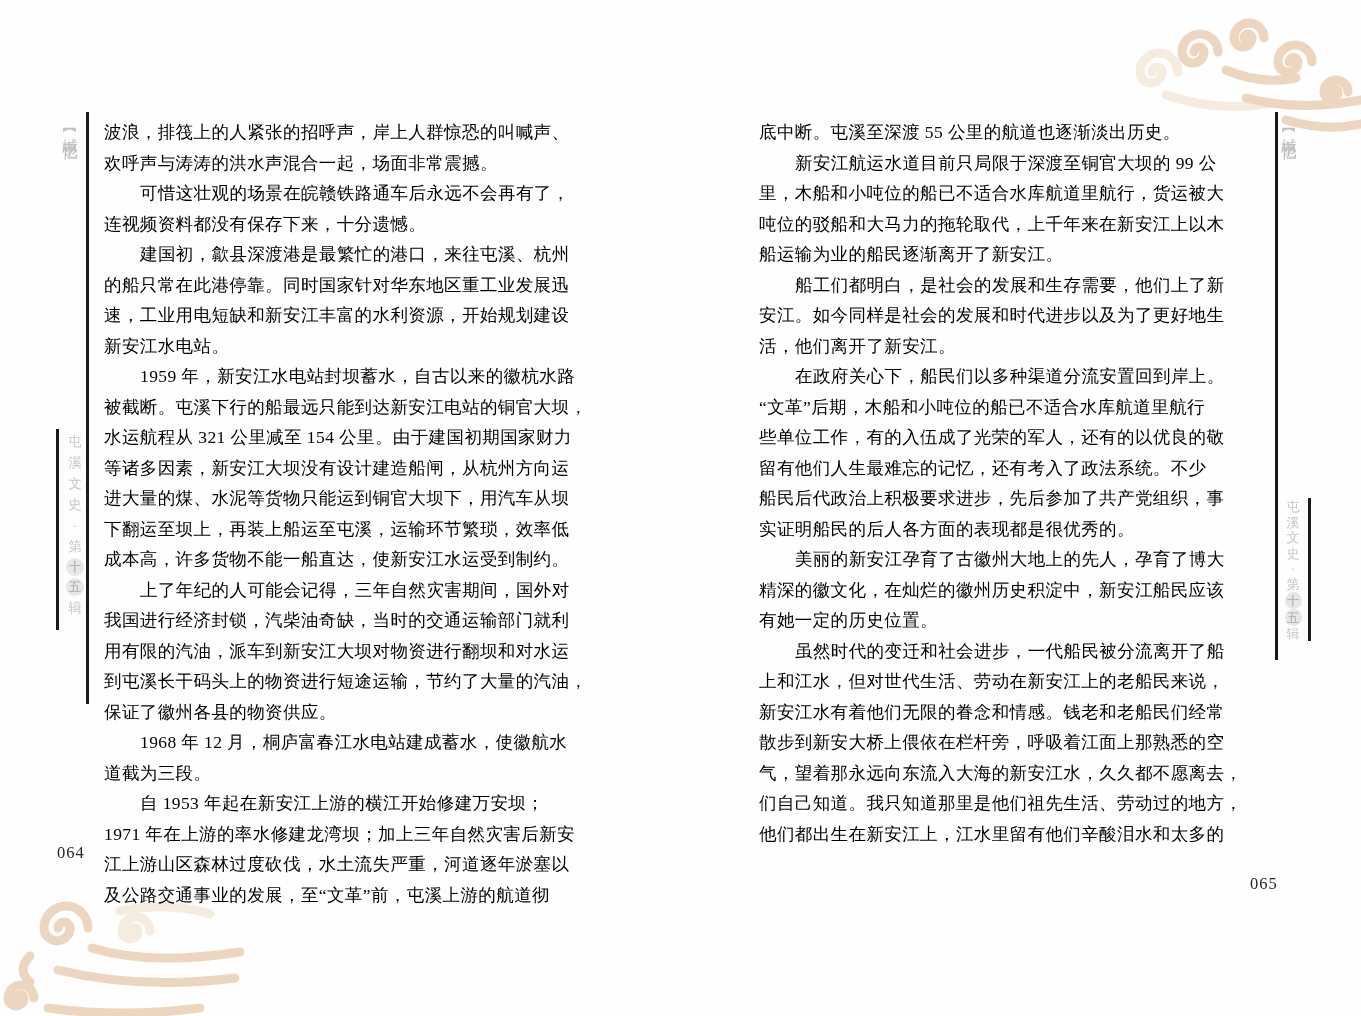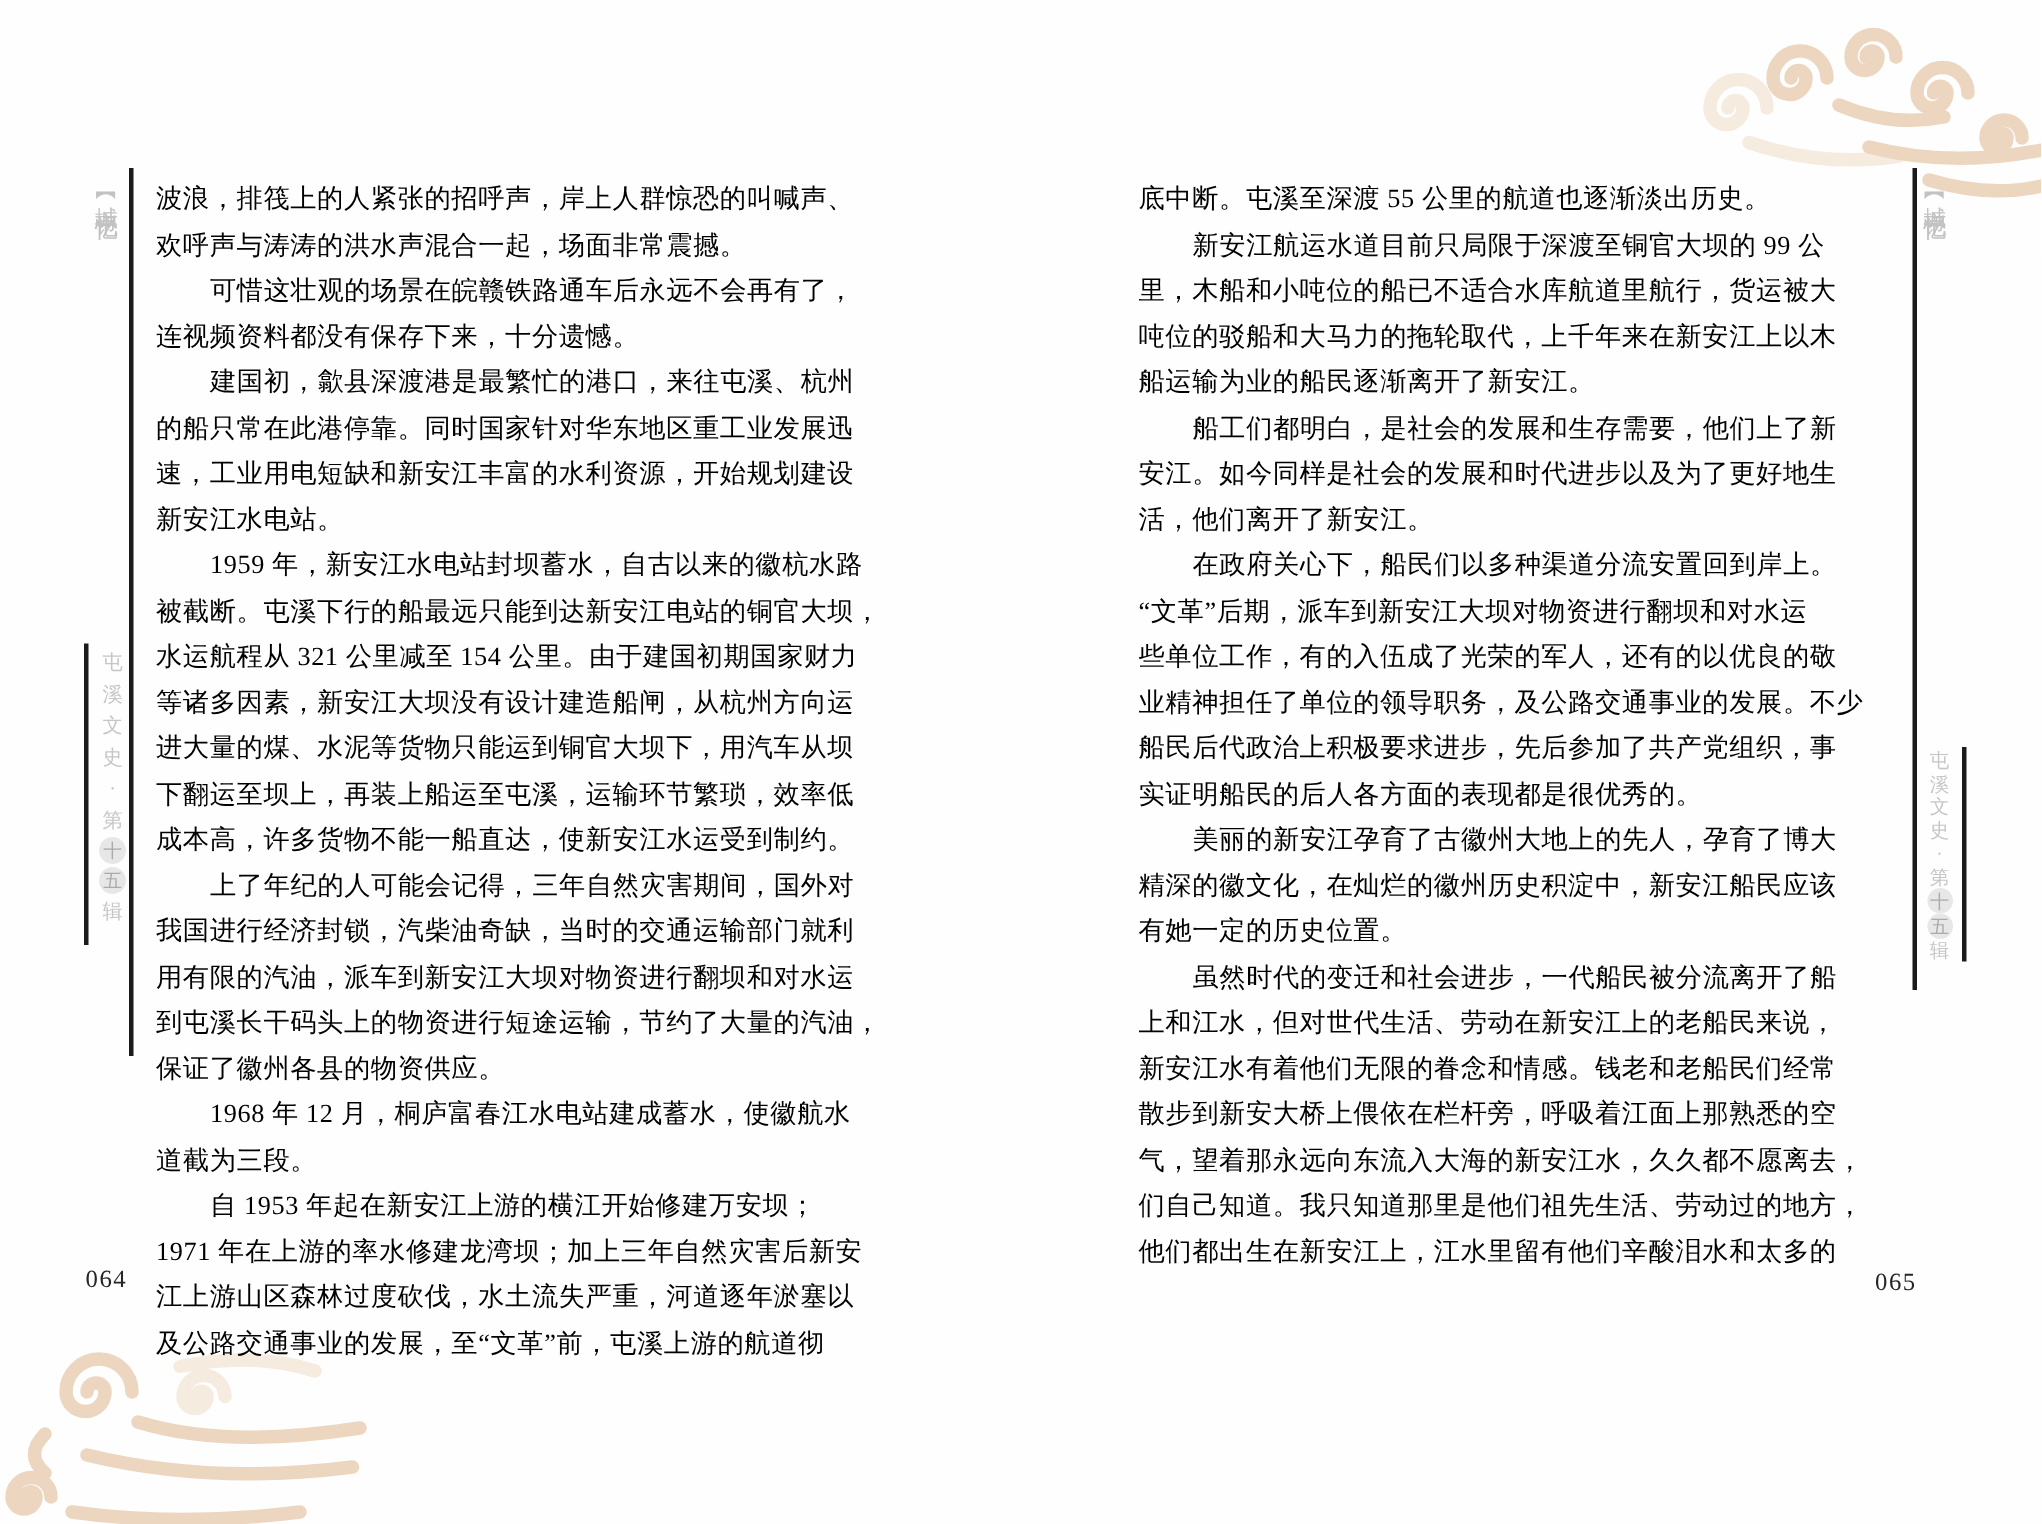--- a/index.html
+++ b/index.html
@@ -51,21 +51,21 @@
     background:#e7e7e7;color:#ababab;font-size:12.5px;line-height:18px;
   }
   .side-label.right span.circ{width:17px;height:17px;margin:0;}
   
   .page-num{
     position:absolute;color:#262626;font-size:16.5px;letter-spacing:1px;
     font-family:"Liberation Serif","DejaVu Serif",serif;
     text-align:right;
   }
   .page-num.left{left:57px;top:843px;}
-  .page-num.right{left:1250px;top:845px;}
+  .page-num.right{left:1250px;top:874px;}
   
   .cloud{position:absolute;pointer-events:none;}
   .cloud.tr{right:0;top:0;}
   .cloud.bl{left:0;bottom:0;}
 </style>
 </head>
 <body>
 
 <div class="sheet">
 
@@ -168,23 +168,23 @@
   <div class="text-col right">
       <div class="text-line">底中断。屯溪至深渡 55 公里的航道也逐渐淡出历史。</div>
       <div class="text-line indent">新安江航运水道目前只局限于深渡至铜官大坝的 99 公</div>
       <div class="text-line">里，木船和小吨位的船已不适合水库航道里航行，货运被大</div>
       <div class="text-line">吨位的驳船和大马力的拖轮取代，上千年来在新安江上以木</div>
       <div class="text-line">船运输为业的船民逐渐离开了新安江。</div>
       <div class="text-line indent">船工们都明白，是社会的发展和生存需要，他们上了新</div>
       <div class="text-line">安江。如今同样是社会的发展和时代进步以及为了更好地生</div>
       <div class="text-line">活，他们离开了新安江。</div>
       <div class="text-line indent">在政府关心下，船民们以多种渠道分流安置回到岸上。</div>
-      <div class="text-line">“文革”后期，派车到新安江大坝对物资进行翻坝和对水运</div>
+      <div class="text-line">“文革”后期，木船和小吨位的船已不适合水库航道里航行</div>
       <div class="text-line">些单位工作，有的入伍成了光荣的军人，还有的以优良的敬</div>
-      <div class="text-line">业精神担任了单位的领导职务，及公路交通事业的发展。不少</div>
+      <div class="text-line">留有他们人生最难忘的记忆，还有考入了政法系统。不少</div>
       <div class="text-line">船民后代政治上积极要求进步，先后参加了共产党组织，事</div>
       <div class="text-line">实证明船民的后人各方面的表现都是很优秀的。</div>
       <div class="text-line indent">美丽的新安江孕育了古徽州大地上的先人，孕育了博大</div>
       <div class="text-line">精深的徽文化，在灿烂的徽州历史积淀中，新安江船民应该</div>
       <div class="text-line">有她一定的历史位置。</div>
       <div class="text-line indent">虽然时代的变迁和社会进步，一代船民被分流离开了船</div>
       <div class="text-line">上和江水，但对世代生活、劳动在新安江上的老船民来说，</div>
       <div class="text-line">新安江水有着他们无限的眷念和情感。钱老和老船民们经常</div>
       <div class="text-line">散步到新安大桥上偎依在栏杆旁，呼吸着江面上那熟悉的空</div>
       <div class="text-line">气，望着那永远向东流入大海的新安江水，久久都不愿离去，</div>

